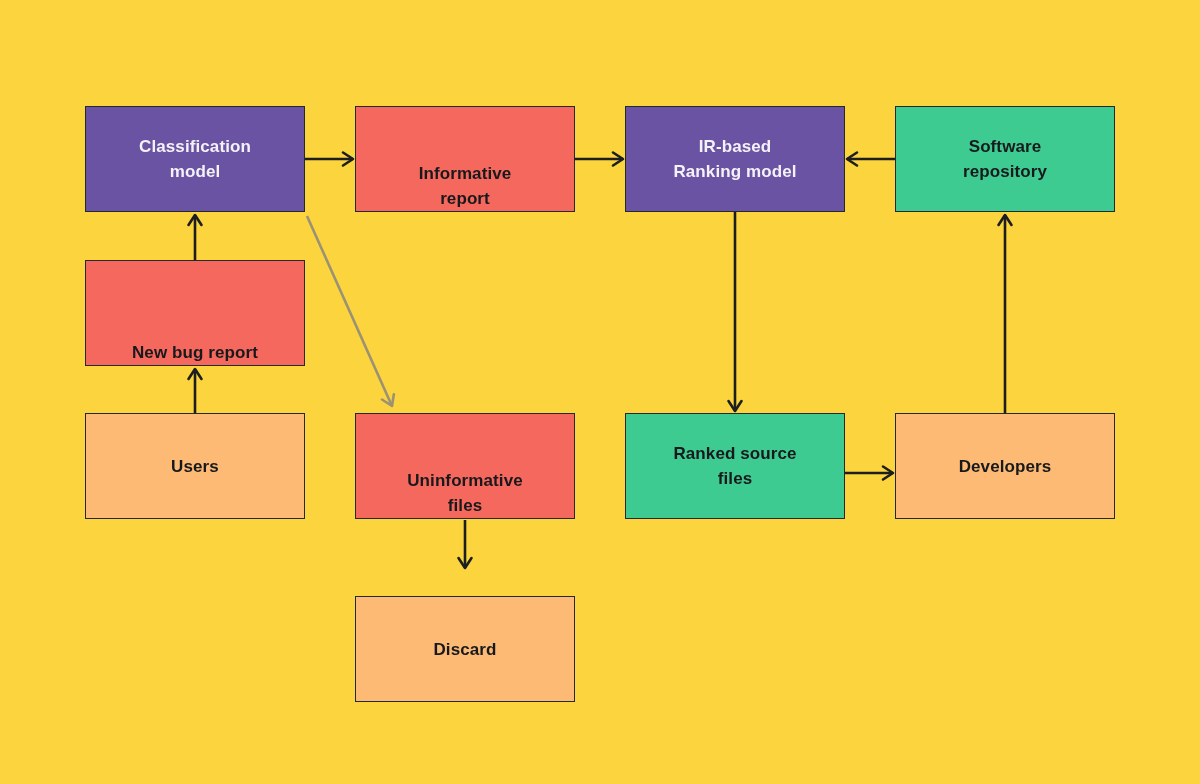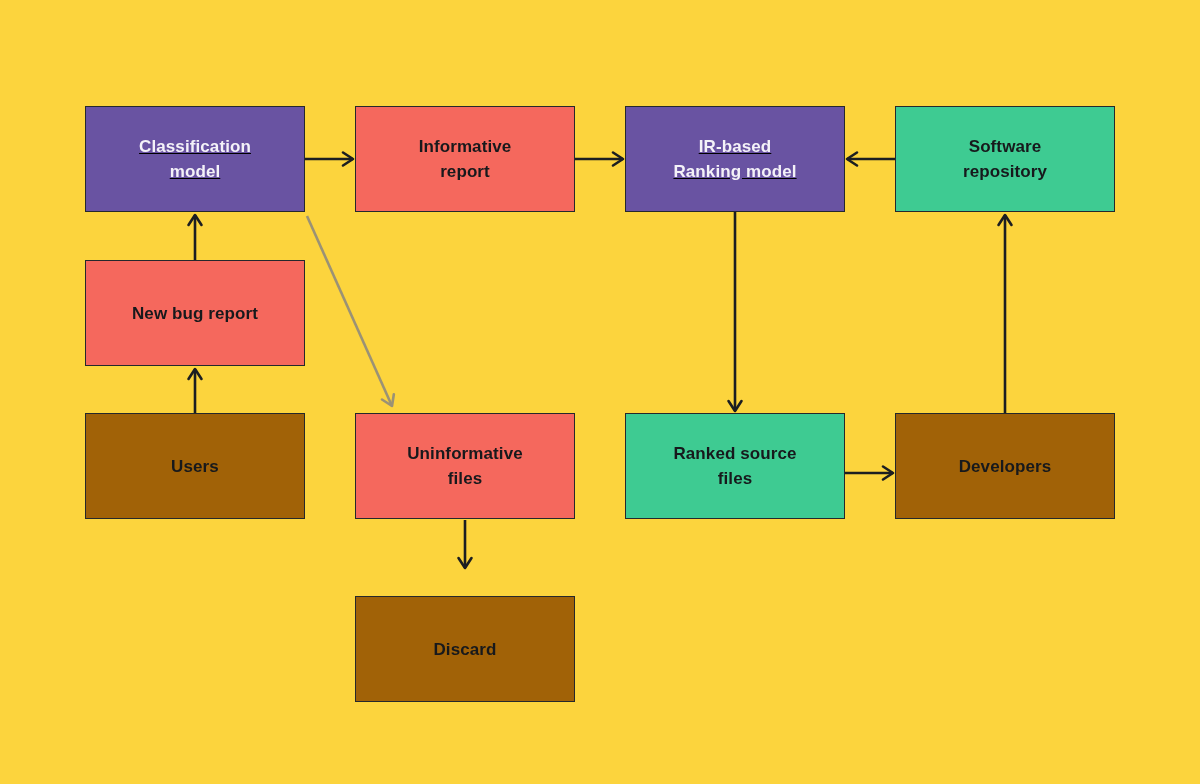--- a/index.html
+++ b/index.html
@@ -27,25 +27,25 @@
     text-align: center;
   }
   .node-label {
     white-space: pre-line;
     font-size: 17px;
     font-weight: 700;
     line-height: 25px;
     letter-spacing: 0.1px;
     color: #17191C;
   }
-  .node.purple { background: #6953A2; text-decoration: underline; }
+  .node.purple { background: #6953A2; }
   .node.purple .node-label { color: #F4F2F8; }
-  .node.coral  { background: #F5685D; }
+  .node.coral  { background: #F5685D; align-items: flex-end; }
   .node.green  { background: #3ECB92; }
-  .node.gray   { background: #a16207; align-items: center; }
+  .node.gray   { background: #fdba74; align-items: center; }
   svg.edges {
     position: absolute;
     left: 0;
     top: 0;
     pointer-events: none;
   }
 </style>
 </head>
 <body>
 

